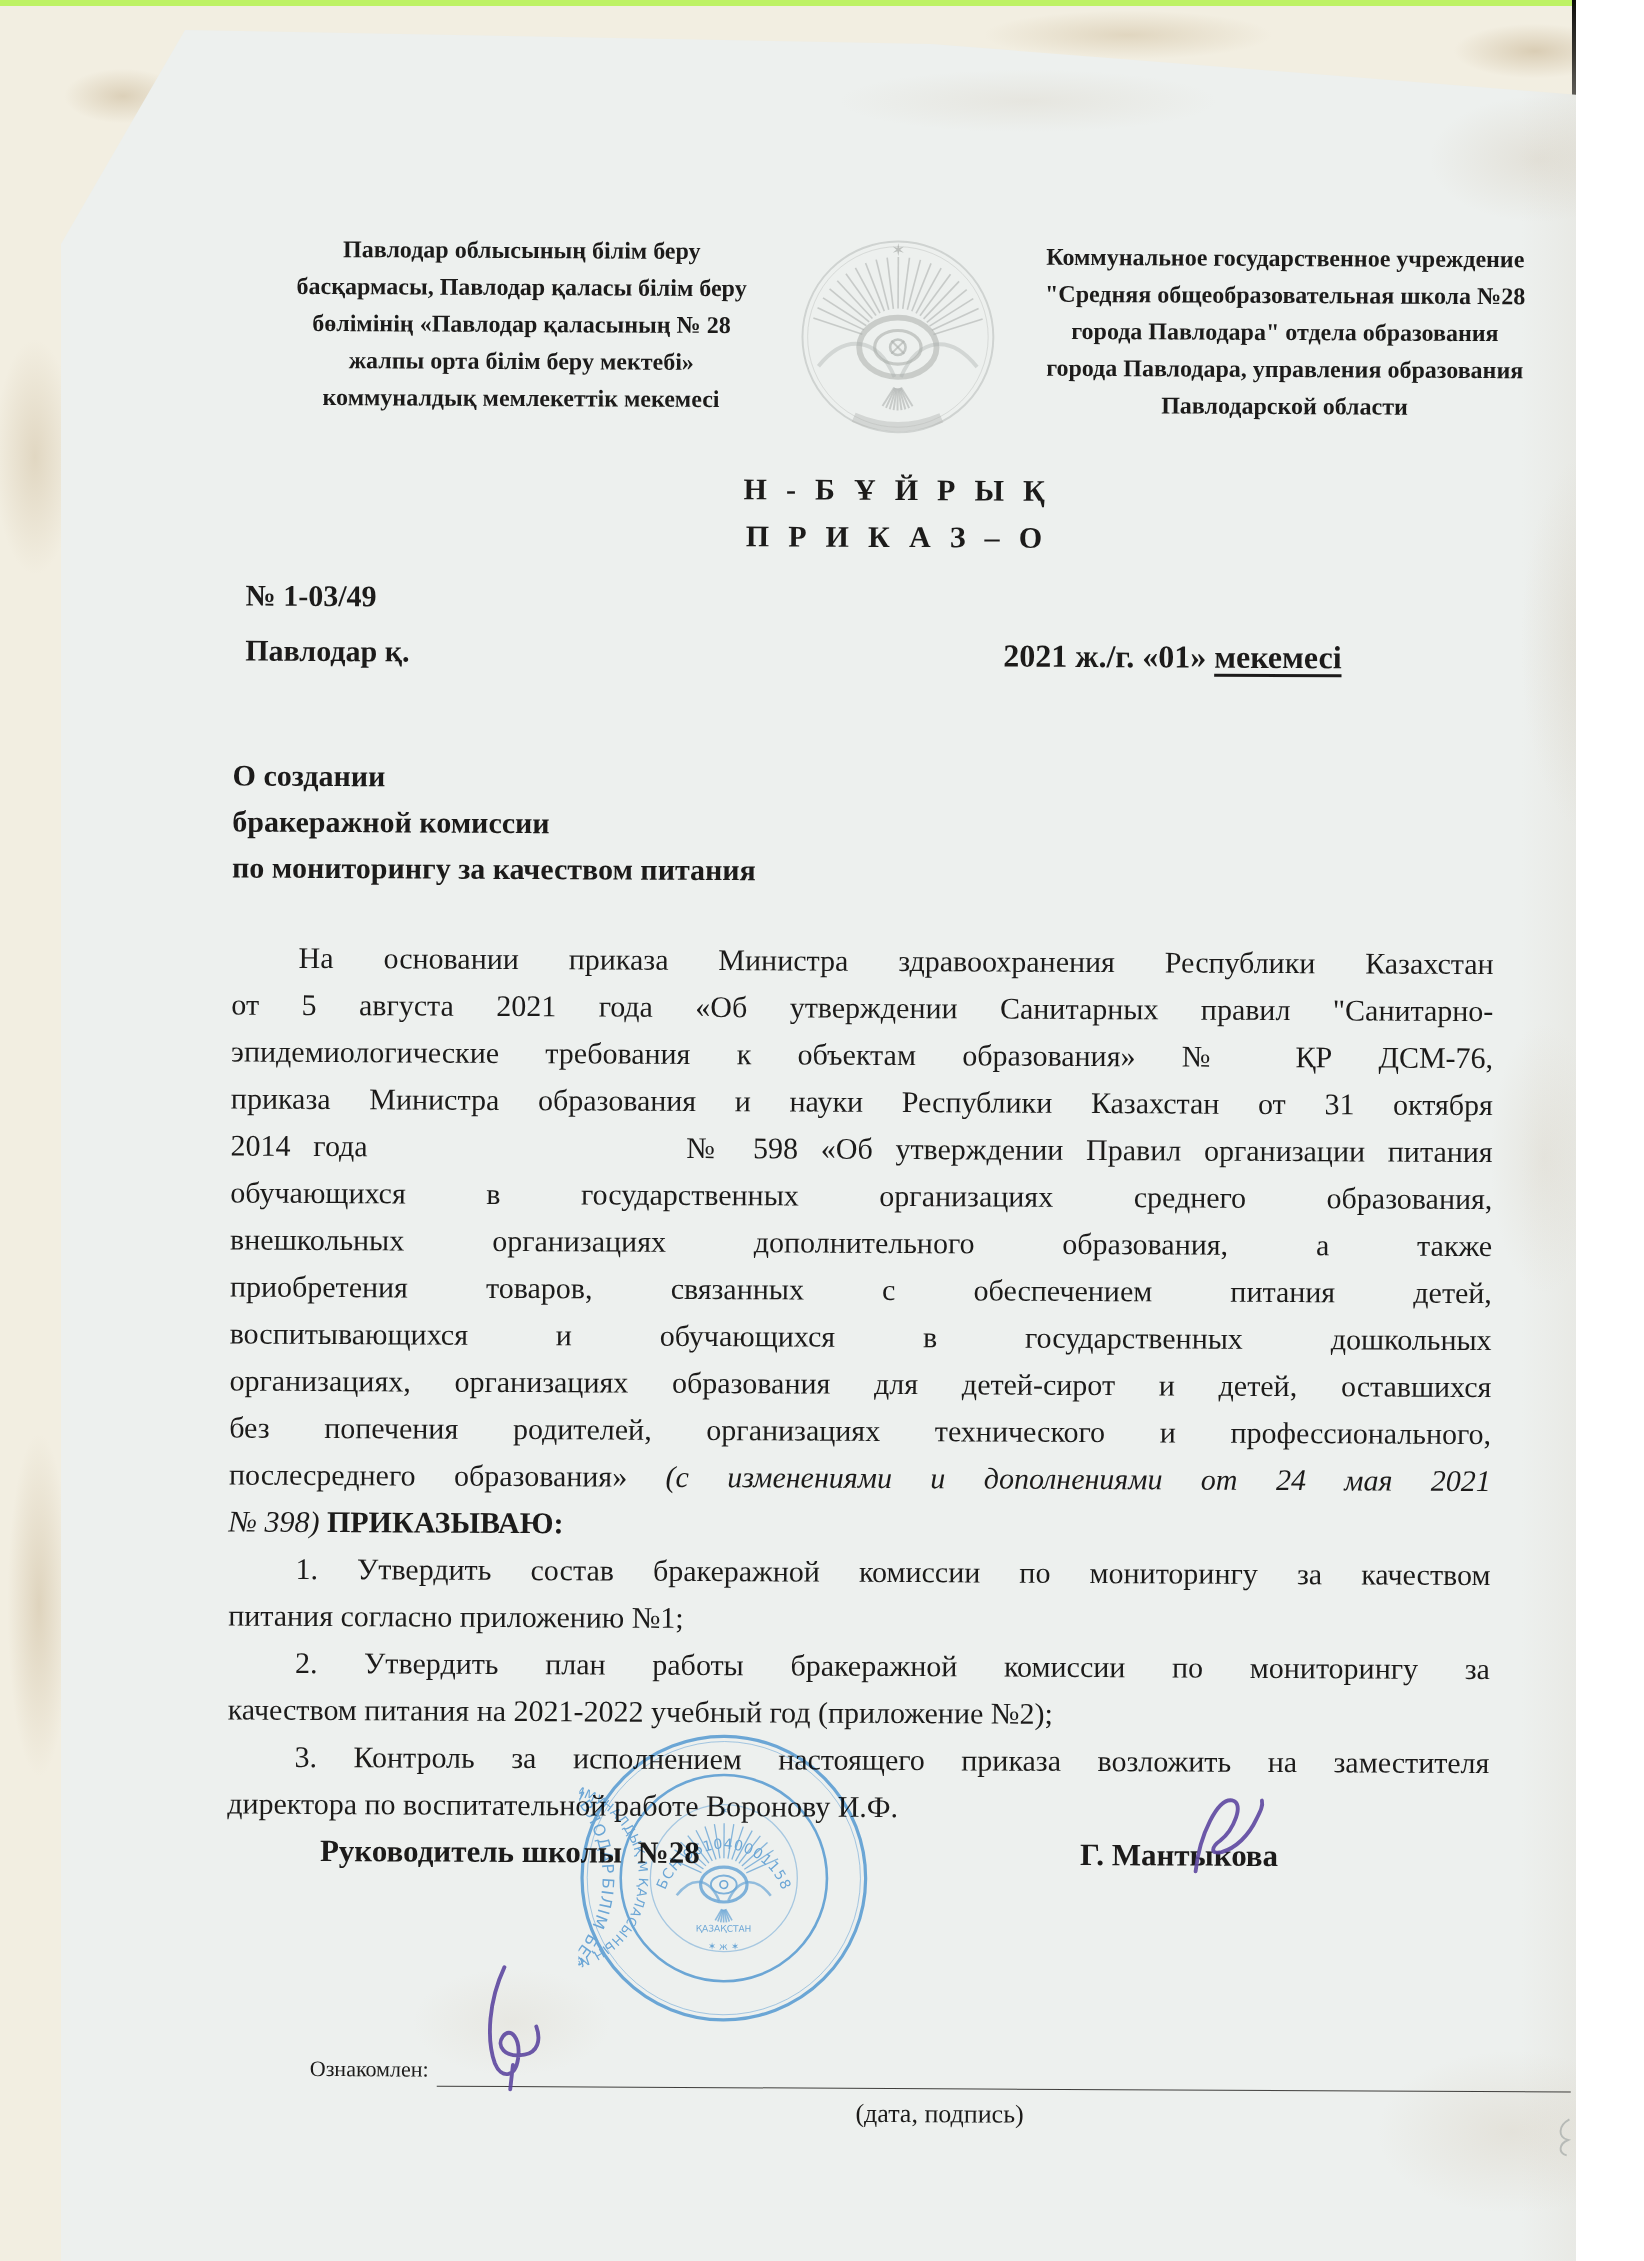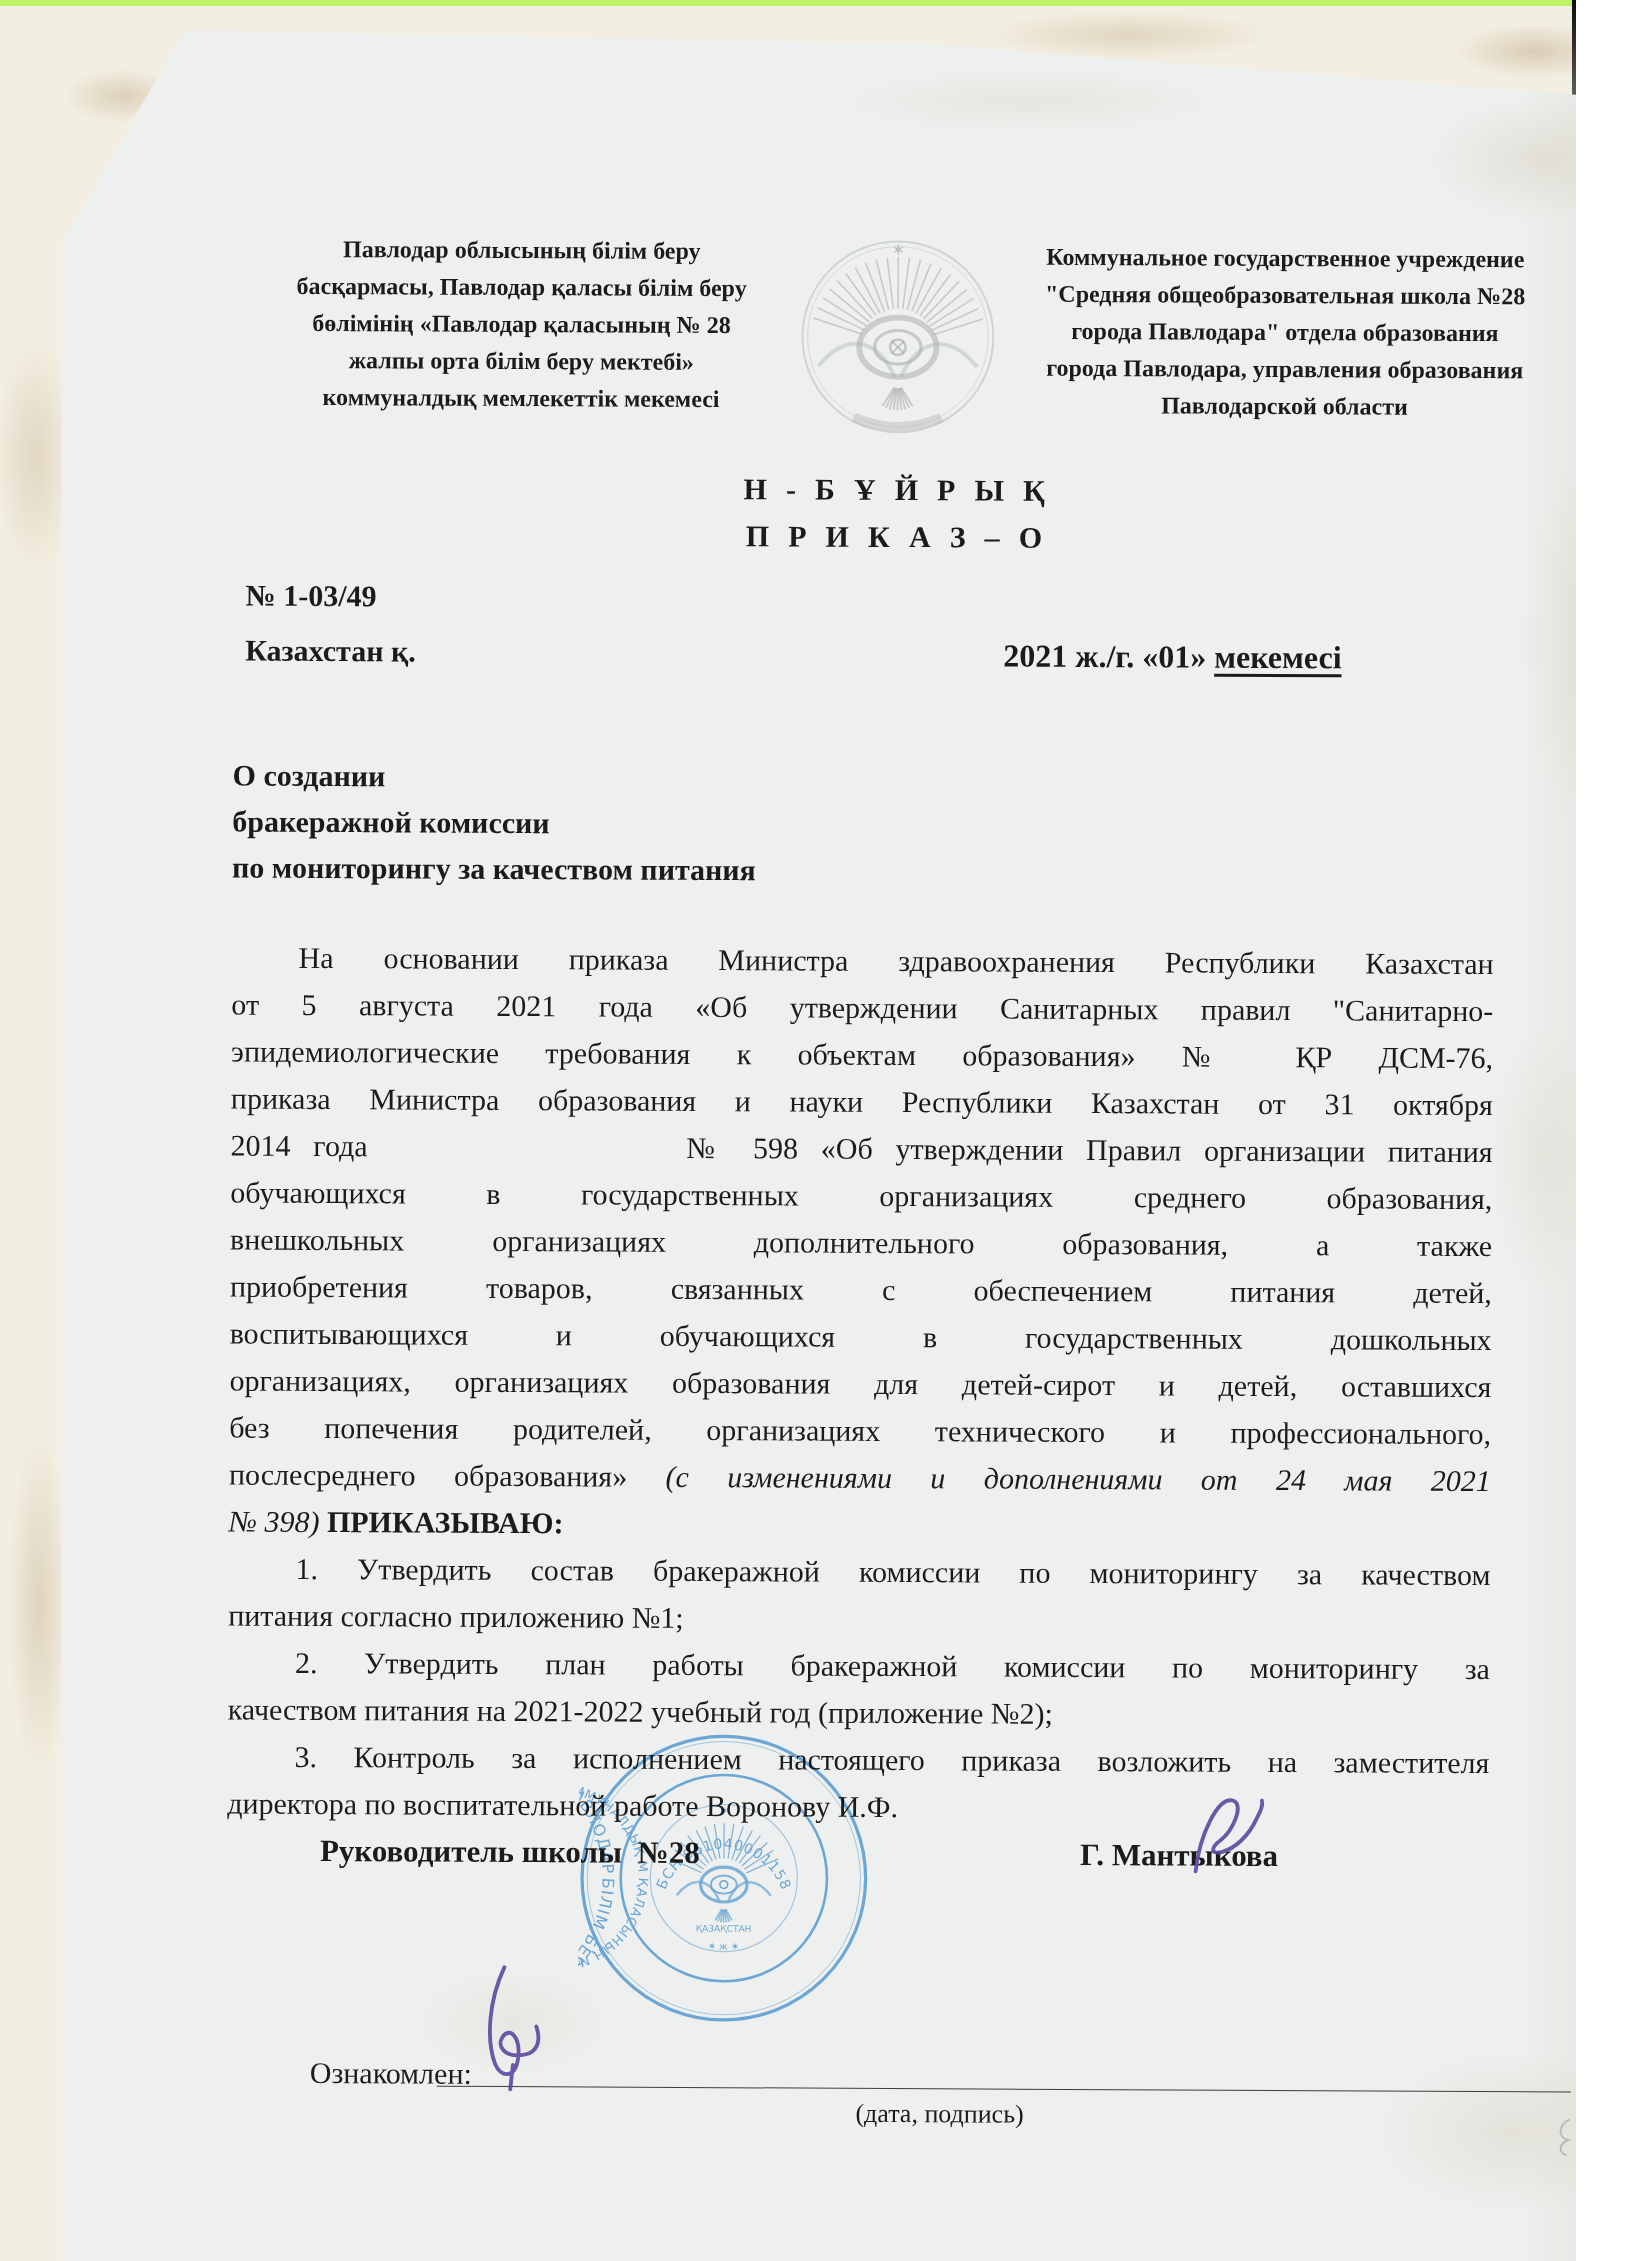--- a/index.html
+++ b/index.html
@@ -33,21 +33,21 @@
   .title{width:490px;text-align:center;font-size:30px;font-weight:bold;letter-spacing:5.8px;white-space:nowrap;}
   .b46{font-size:30px;font-weight:bold;white-space:nowrap;}
   .date u{text-decoration-thickness:2.6px;text-underline-offset:6.4px;}
   .subject{font-size:30px;font-weight:bold;line-height:46px;white-space:nowrap;}
   .body{width:1262px;font-size:30px;line-height:47px;}
   .body .jl{text-align:justify;text-align-last:justify;}
   .body .ll{text-align:left;}
   .body .ind{text-indent:67px;}
   .it{font-style:italic;}
   .bd{font-weight:bold;}
-  .ack{font-size:30px;text-align:right;}
+  .ack{font-size:22px;text-align:right;}
   .ack-line{border-bottom:1.9px solid #3f3e3c;}
   .caption{text-align:center;font-size:26px;}
   .stamp{opacity:.82;mix-blend-mode:multiply;}
   .stamp text{font-family:"DejaVu Sans","Liberation Sans",sans-serif;}
 </style>
 </head>
 <body>
 
 <div class="scan">
   <div class="backing"></div>
@@ -120,21 +120,21 @@
         <div>"Средняя общеобразовательная школа №28</div>
         <div>города Павлодара" отдела образования</div>
         <div>города Павлодара, управления образования</div>
         <div>Павлодарской области</div>
       </div>
 
       <div class="abs title" style="left:593px;top:440px;">Н - Б Ұ Й Р Ы Қ</div>
       <div class="abs title" style="left:593px;top:487px;">П Р И К А З – О</div>
 
       <div class="abs b46" style="left:187px;top:549px;font-family:Liberation Serif, serif;">№ 1-03/49</div>
-      <div class="abs b46" style="left:187px;top:604px;">Казахстан қ.</div>
+      <div class="abs b46" style="left:187px;top:604px;">Павлодар қ.</div>
       <div class="abs b46 date" style="left:945px;top:604px;font-size:32px;"><span>2021 ж./г. «01» </span><u>мекемесі</u></div>
 
       <div class="abs subject" style="left:175px;top:723px;">
         <div>О создании</div>
         <div>бракеражной комиссии</div>
         <div>по мониторингу за качеством питания</div>
       </div>
 
       <div id="body-lines" class="abs body" style="left:175px;top:904px;">
           <div class="jl ind"><span>На основании приказа Министра здравоохранения Республики Казахстан</span></div>

